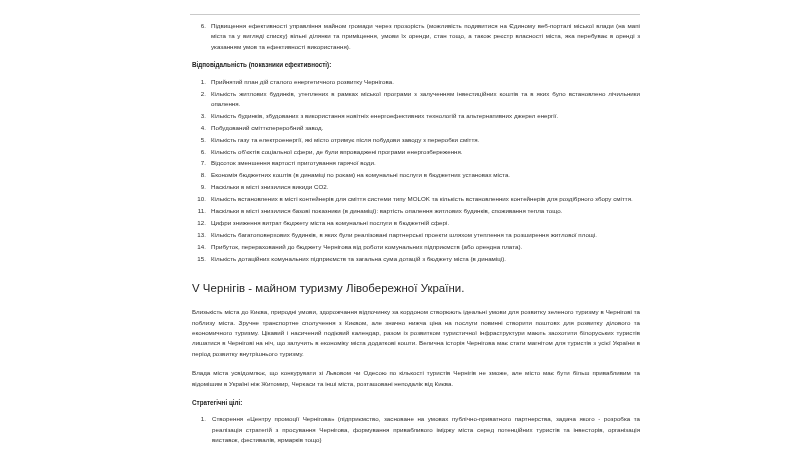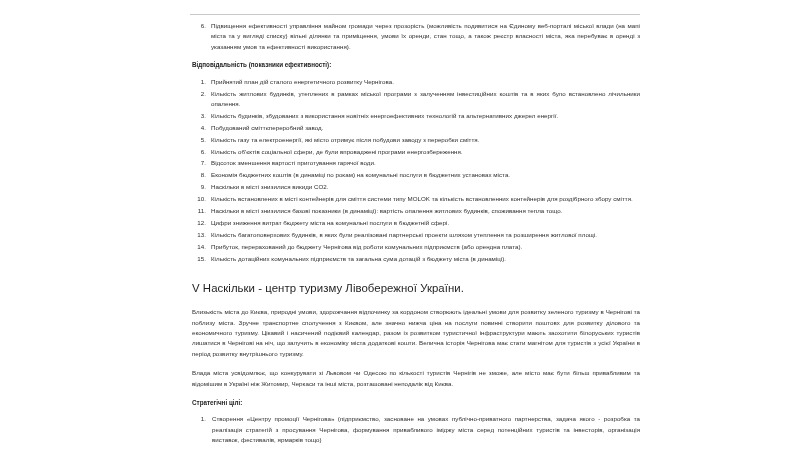--- a/index.html
+++ b/index.html
@@ -125,21 +125,21 @@
         <li><span class="num">8.</span><span>Економія бюджетних коштів (в динаміці по рокам) на комунальні послуги в бюджетних установах міста.</span></li>
         <li><span class="num">9.</span><span>Наскільки в місті знизилися викиди СО2.</span></li>
         <li><span class="num">10.</span><span>Кількість встановлених в місті контейнерів для сміття системи типу MOLOK та кількість встановленних контейнерів для роздібрного збору сміття.</span></li>
         <li><span class="num">11.</span><span>Наскільки в місті знизилися базові показники (в динаміці): вартість опалення житлових будинків, споживання тепла тощо.</span></li>
         <li><span class="num">12.</span><span>Цифри зниження витрат бюджету міста на комунальні послуги в бюджетній сфері.</span></li>
         <li><span class="num">13.</span><span>Кількість багатоповерхових будинків, в яких були реалізовані партнерські проекти шляхом утеплення та розширення житлової площі.</span></li>
         <li><span class="num">14.</span><span>Прибуток, перерахований до бюджету Чернігова від роботи комунальних підприємств (або орендна плата).</span></li>
         <li><span class="num">15.</span><span>Кількість дотаційних комунальних підприємств та загальна сума дотацій з бюджету міста (в динаміці).</span></li>
       </ol>
 
-    <h2 class="section-heading">V Наскільки - центр туризму Лівобережної України.</h2>
+    <h2 class="section-heading">V Чернігів - майном туризму Лівобережної України.</h2>
 
     <p class="body-para">Близькість міста до Києва, природні умови, здорожчання відпочинку за кордоном створюють ідеальні умови для розвитку зеленого туризму в Чернігові та поблизу міста. Зручне транспортне сполучення з Києвом, але значно нижча ціна на послуги повинні створити поштовх для розвитку ділового та економичного туризму. Цікавий і насичений подієвий календар, разом із розвитком туристичної інфраструктури мають заохотити білоруських туристів лишатися в Чернігові на ніч, що залучить в економіку міста додаткові кошти. Велична історія Чернігова має стати магнітом для туристів з усієї України в період розвитку внутрішнього туризму.</p>
     <p class="body-para">Влада міста усвідомлює, що конкурувати зі Львовом чи Одесою по кількості туристів Чернігів не зможе, але місто має бути більш привабливим та відомішим в Україні ніж Житомир, Черкаси та інші міста, розташовані неподалік від Києва.</p>
 
     <div class="bold-lead">Стратегічні цілі:</div>
 
     <ol class="doc-list narrow" id="goals-list">
         <li><span class="num">1.</span><span>Створення «Центру промоції Чернігова» (підприємство, засноване на умовах публічно-приватного партнерства, задача якого - розробка та реалізація стратегій з просування Чернігова, формування привабливого іміджу міста серед потенційних туристів та інвесторів, організація виставок, фестивалів, ярмарків тощо)</span></li>
       </ol>
 

